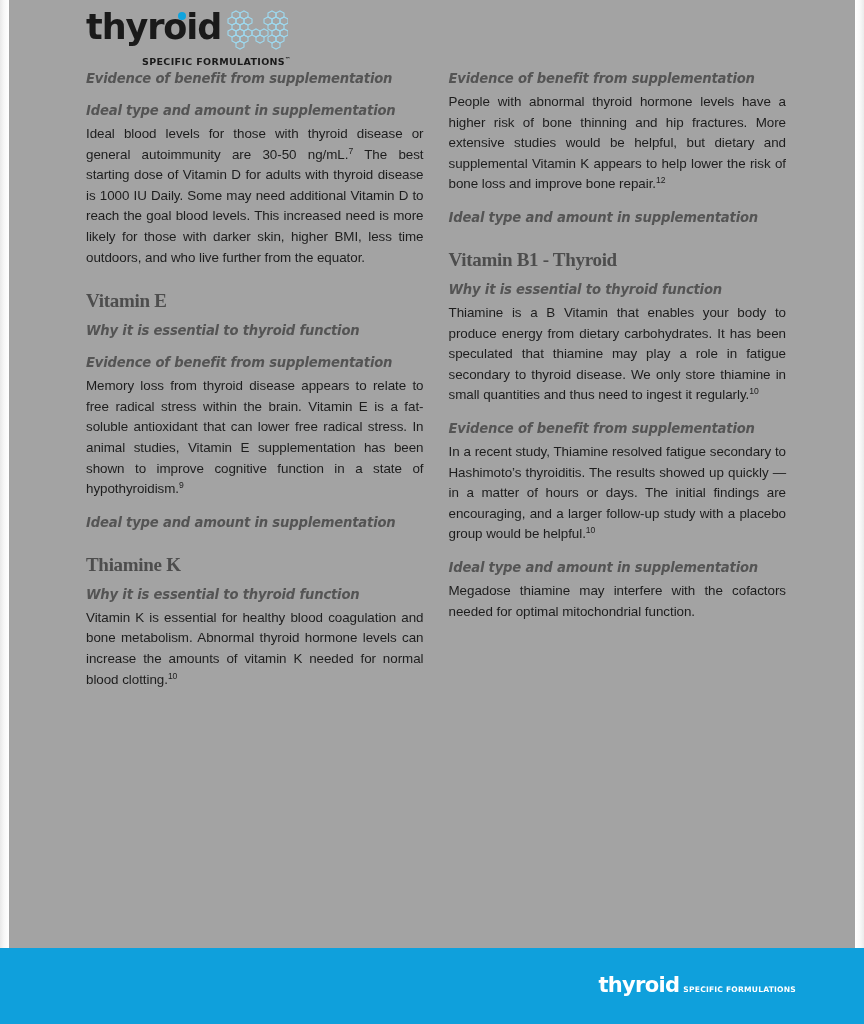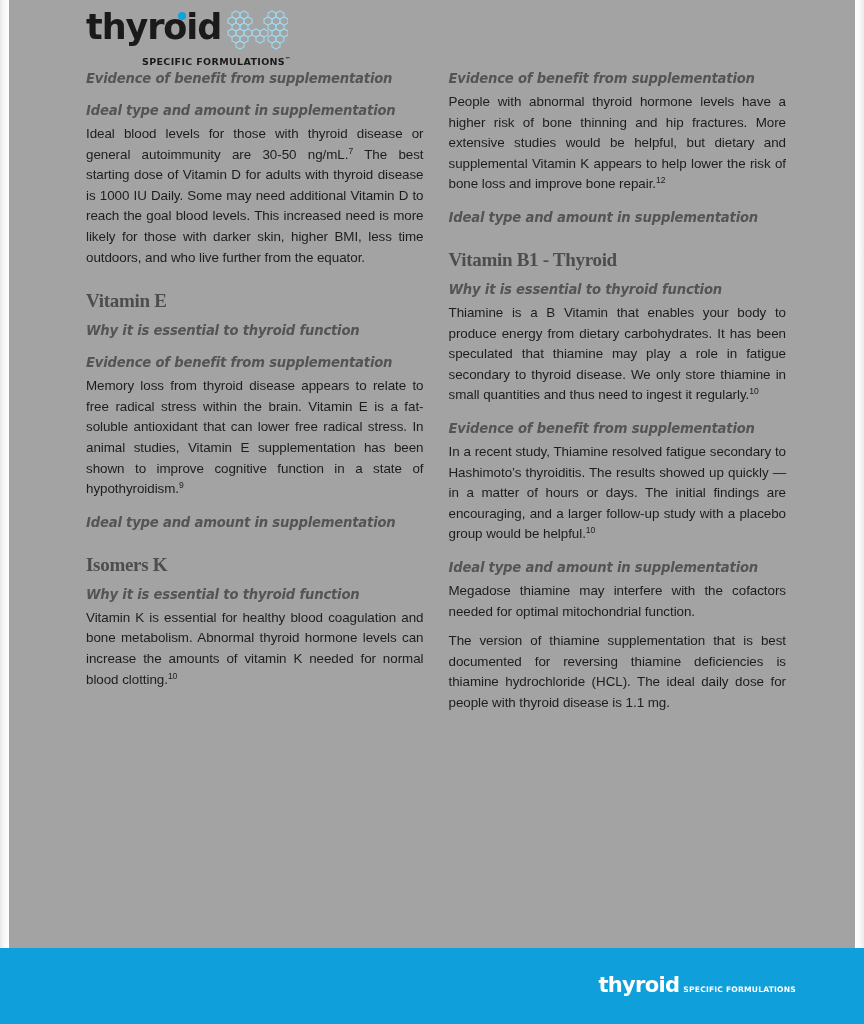--- a/index.html
+++ b/index.html
@@ -220,36 +220,35 @@
   <div class="columns">
     <div class="col" id="left-col">
         <h3 class="subhead first">Evidence of benefit from supplementation</h3>
         <h3 class="subhead">Ideal type and amount in supplementation</h3>
         <p class="body">Ideal blood levels for those with thyroid disease or general autoimmunity are 30-50 ng/mL.<sup>7</sup> The best starting dose of Vitamin D for adults with thyroid disease is 1000 IU Daily. Some may need additional Vitamin D to reach the goal blood levels. This increased need is more likely for those with darker skin, higher BMI, less time outdoors, and who live further from the equator.</p>
         <h2 class="vitamin-title">Vitamin E</h2>
         <h3 class="subhead">Why it is essential to thyroid function</h3>
         <h3 class="subhead">Evidence of benefit from supplementation</h3>
         <p class="body">Memory loss from thyroid disease appears to relate to free radical stress within the brain. Vitamin E is a fat-soluble antioxidant that can lower free radical stress. In animal studies, Vitamin E supplementation has been shown to improve cognitive function in a state of hypothyroidism.<sup>9</sup></p>
         <h3 class="subhead">Ideal type and amount in supplementation</h3>
-        <h2 class="vitamin-title">Isomers K</h2>
+        <h2 class="vitamin-title">Thiamine K</h2>
         <h3 class="subhead">Why it is essential to thyroid function</h3>
         <p class="body last">Vitamin K is essential for healthy blood coagulation and bone metabolism. Abnormal thyroid hormone levels can increase the amounts of vitamin K needed for normal blood clotting.<sup>10</sup></p>
       </div>
     <div class="col" id="right-col">
         <h3 class="subhead first">Evidence of benefit from supplementation</h3>
         <p class="body">People with abnormal thyroid hormone levels have a higher risk of bone thinning and hip fractures. More extensive studies would be helpful, but dietary and supplemental Vitamin K appears to help lower the risk of bone loss and improve bone repair.<sup>12</sup></p>
         <h3 class="subhead">Ideal type and amount in supplementation</h3>
         <h2 class="vitamin-title">Vitamin B1 - Thyroid</h2>
         <h3 class="subhead">Why it is essential to thyroid function</h3>
         <p class="body">Thiamine is a B Vitamin that enables your body to produce energy from dietary carbohydrates. It has been speculated that thiamine may play a role in fatigue  secondary to thyroid disease. We only store thiamine in small quantities and thus need to ingest it regularly.<sup>10</sup></p>
         <h3 class="subhead">Evidence of benefit from supplementation</h3>
         <p class="body">In a recent study, Thiamine resolved fatigue secondary to Hashimoto’s thyroiditis. The results showed up quickly — in a matter of hours or days. The initial findings are encouraging, and a larger follow-up study with a placebo group would be helpful.<sup>10</sup></p>
         <h3 class="subhead">Ideal type and amount in supplementation</h3>
         <p class="body">Megadose thiamine may interfere with the cofactors needed for optimal mitochondrial function.</p>
-        <p class="body last">The version of thiamine supplementation that is best documented for reversing thiamine deficiencies is thiamine hydrochloride (HCL). The ideal daily dose for people with thyroid disease is 1.1 mg.</p>
       </div>
   </div>
 
   <div class="footer">
     <div class="footer-logo">
       <span class="footer-word">thyroid</span>
       <span class="footer-tag">SPECIFIC FORMULATIONS</span>
     </div>
   </div>
 

